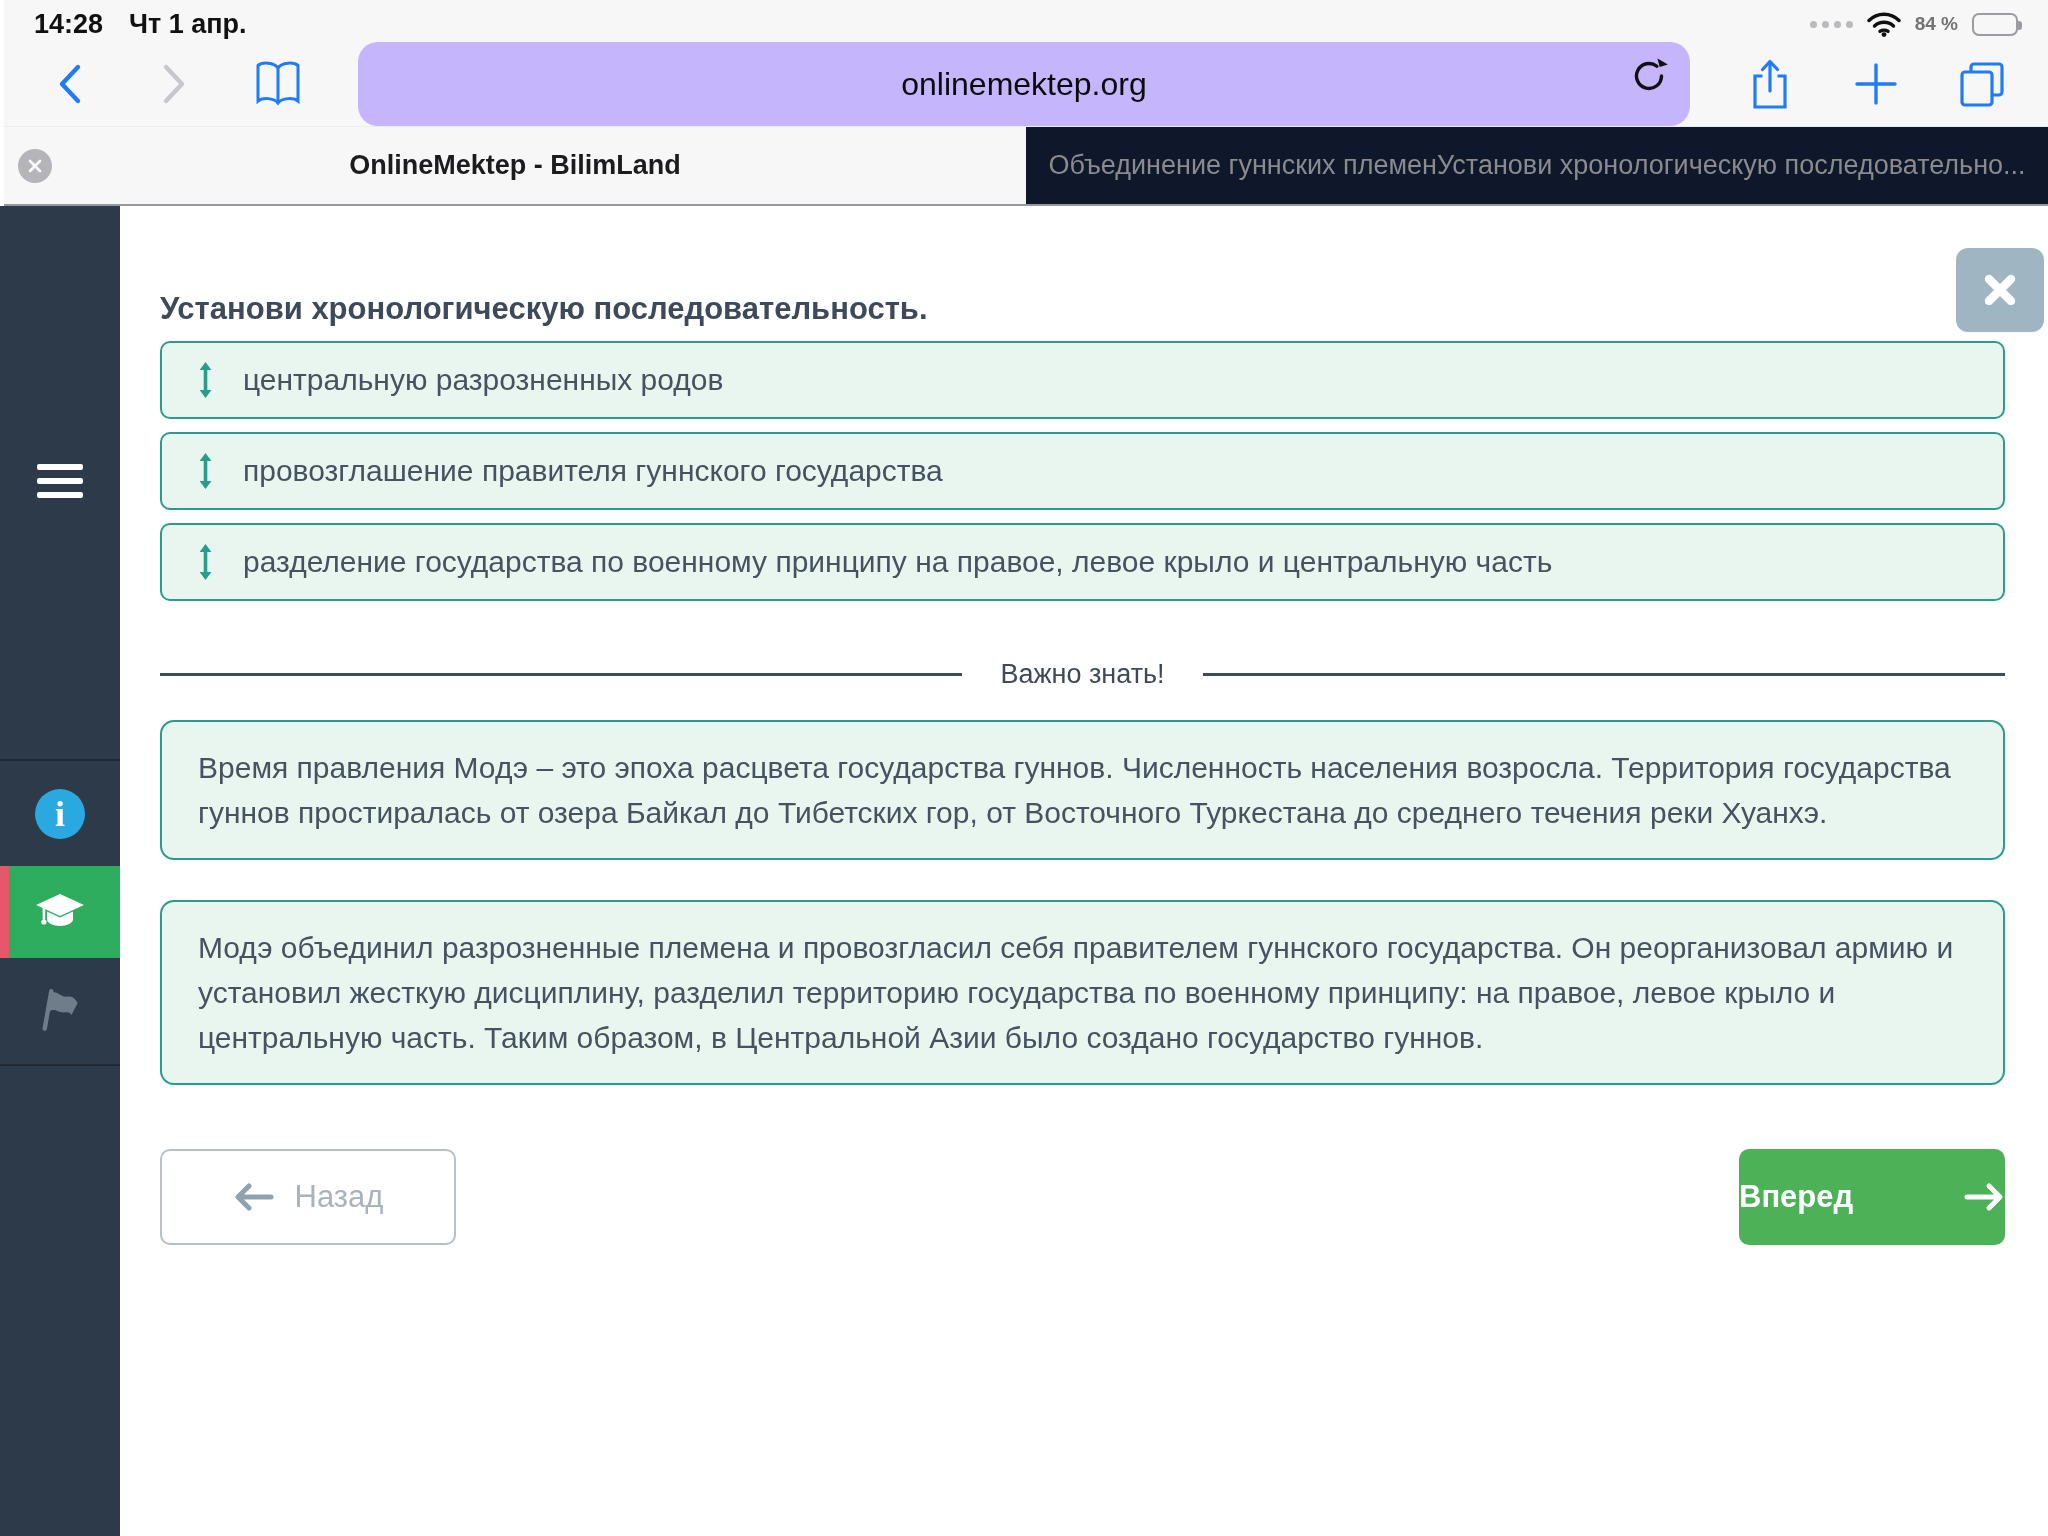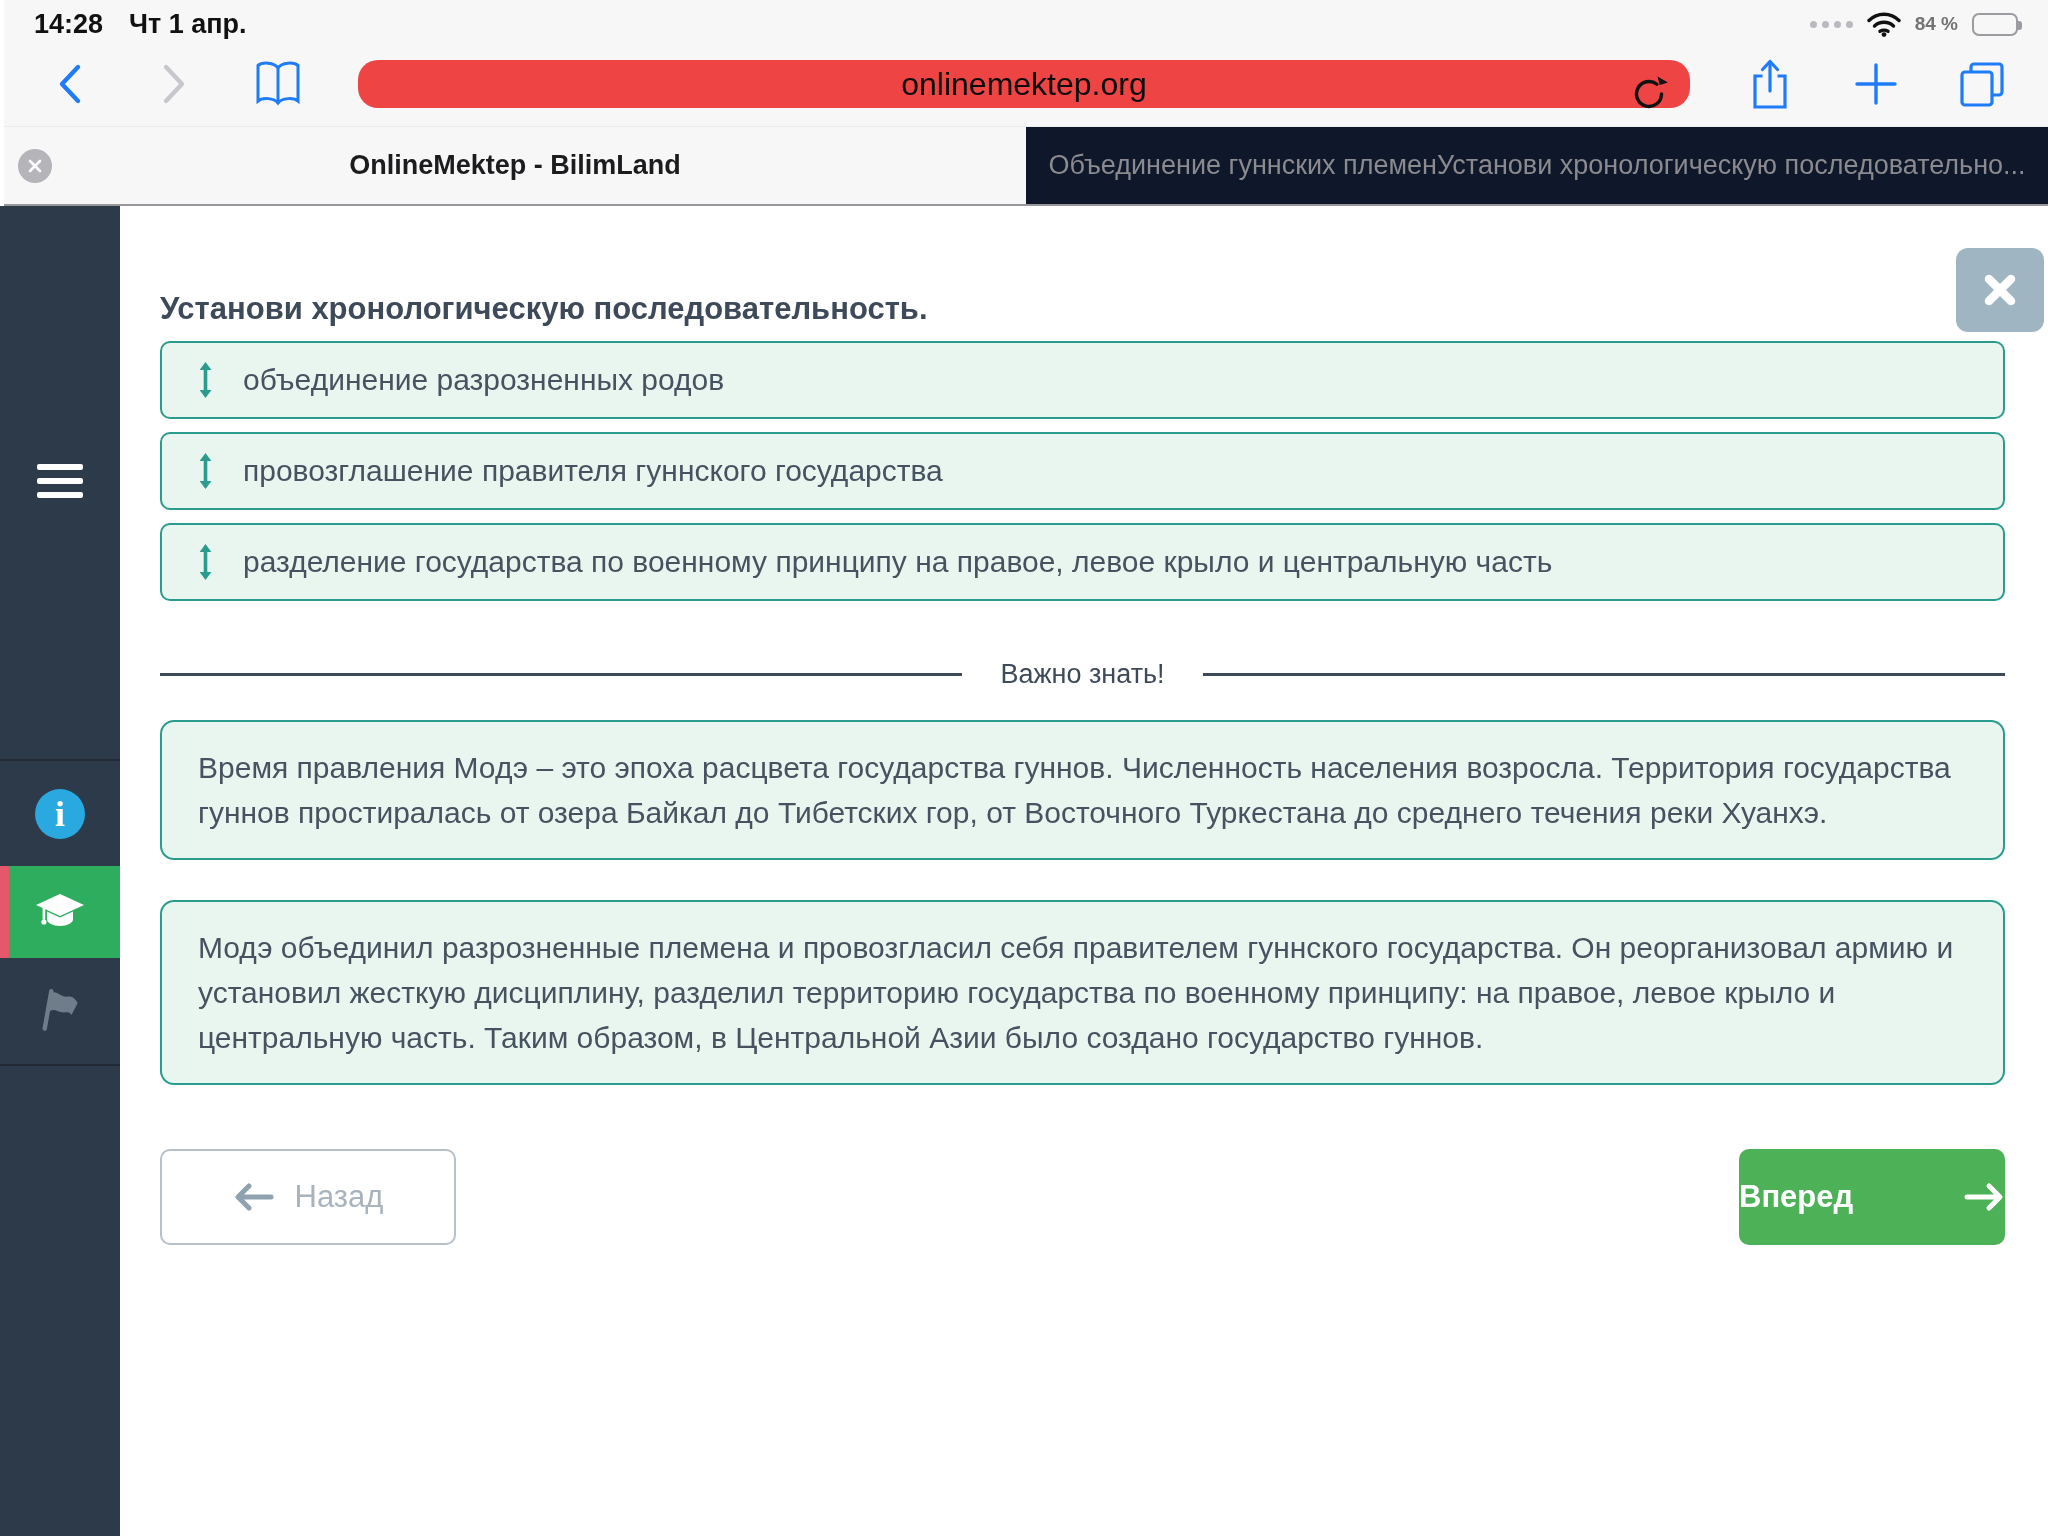--- a/index.html
+++ b/index.html
@@ -16,21 +16,21 @@
   .status-right{display:flex;align-items:center;gap:14px;font-size:19px;font-weight:700;color:#737373;}
   .cell-dots{display:flex;gap:5px;align-items:center;}
   .cell-dots span{width:7px;height:7px;border-radius:50%;background:#b9b9be;display:block;}
   .battery{position:relative;width:46px;height:23px;border:2px solid #9b9ba0;border-radius:7px;padding:2px;box-sizing:border-box;}
   .battery .fill{height:100%;width:82%;background:#111;border-radius:3px;}
   .battery .nub{position:absolute;right:-6px;top:6px;width:4px;height:9px;background:#9b9ba0;border-radius:0 3px 3px 0;}
   .toolbar{height:84px;display:flex;align-items:center;padding:0 34px;box-sizing:border-box;}
   .tb-icon{width:64px;height:64px;display:flex;align-items:center;justify-content:center;flex:0 0 auto;cursor:pointer;}
   .tb-left{display:flex;align-items:center;gap:40px;}
   .tb-right{display:flex;align-items:center;gap:42px;}
-  .urlbar{flex:1;margin:0 48px;height:48px;background:#ef4444;border-radius:20px;display:flex;align-items:center;position:relative;}
+  .urlbar{flex:1;margin:0 48px;height:84px;background:#c4b5fd;border-radius:20px;display:flex;align-items:center;position:relative;}
   .urlbar .url-text{flex:1;text-align:center;font-size:32px;color:#0b0b0c;}
   .urlbar .reload{position:absolute;right:16px;top:10px;width:48px;height:48px;display:flex;align-items:center;justify-content:center;cursor:pointer;}
   .tabbar{height:80px;display:flex;border-top:1px solid #ececee;border-bottom:2px solid #97979c;box-sizing:border-box;}
   .tab{width:50%;display:flex;align-items:center;justify-content:center;position:relative;overflow:hidden;white-space:nowrap;}
   .tab.active{background:#f7f7f8;color:#1c1c1e;font-size:27px;font-weight:700;}
   .tab.inactive{background:#0f172a;color:#8a8a8f;font-size:27px;font-weight:400;}
   .tab-close{position:absolute;left:14px;top:50%;transform:translateY(-50%);width:34px;height:34px;border-radius:50%;background:#b4b4b9;display:flex;align-items:center;justify-content:center;cursor:pointer;}
   
   .content{position:absolute;top:206px;left:0;right:0;bottom:0;display:flex;}
   .side{width:120px;background:#2d3a49;position:relative;flex:0 0 auto;}
@@ -208,21 +208,21 @@
       <div class="task-prompt">Установи хронологическую последовательность.</div>
 
       <div class="seq-item">
         <span>
           <svg width="15" height="36" viewBox="0 0 15 36" fill="#2a9c8e">
             <path d="M7.5 0 L1.6 8 H13.4 Z"></path>
               <rect x="5.7" y="6" width="3.6" height="24"></rect>
               <path d="M7.5 36 L1.6 28 H13.4 Z"></path>
           </svg>
         </span>
-        <span>объединение разрозненных родов</span>
+        <span>центральную разрозненных родов</span>
       </div>
       <div class="seq-item">
         <span>
           <svg width="15" height="36" viewBox="0 0 15 36" fill="#2a9c8e">
             <path d="M7.5 0 L1.6 8 H13.4 Z"></path>
               <rect x="5.7" y="6" width="3.6" height="24"></rect>
               <path d="M7.5 36 L1.6 28 H13.4 Z"></path>
           </svg>
         </span>
         <span>провозглашение правителя гуннского государства</span>

